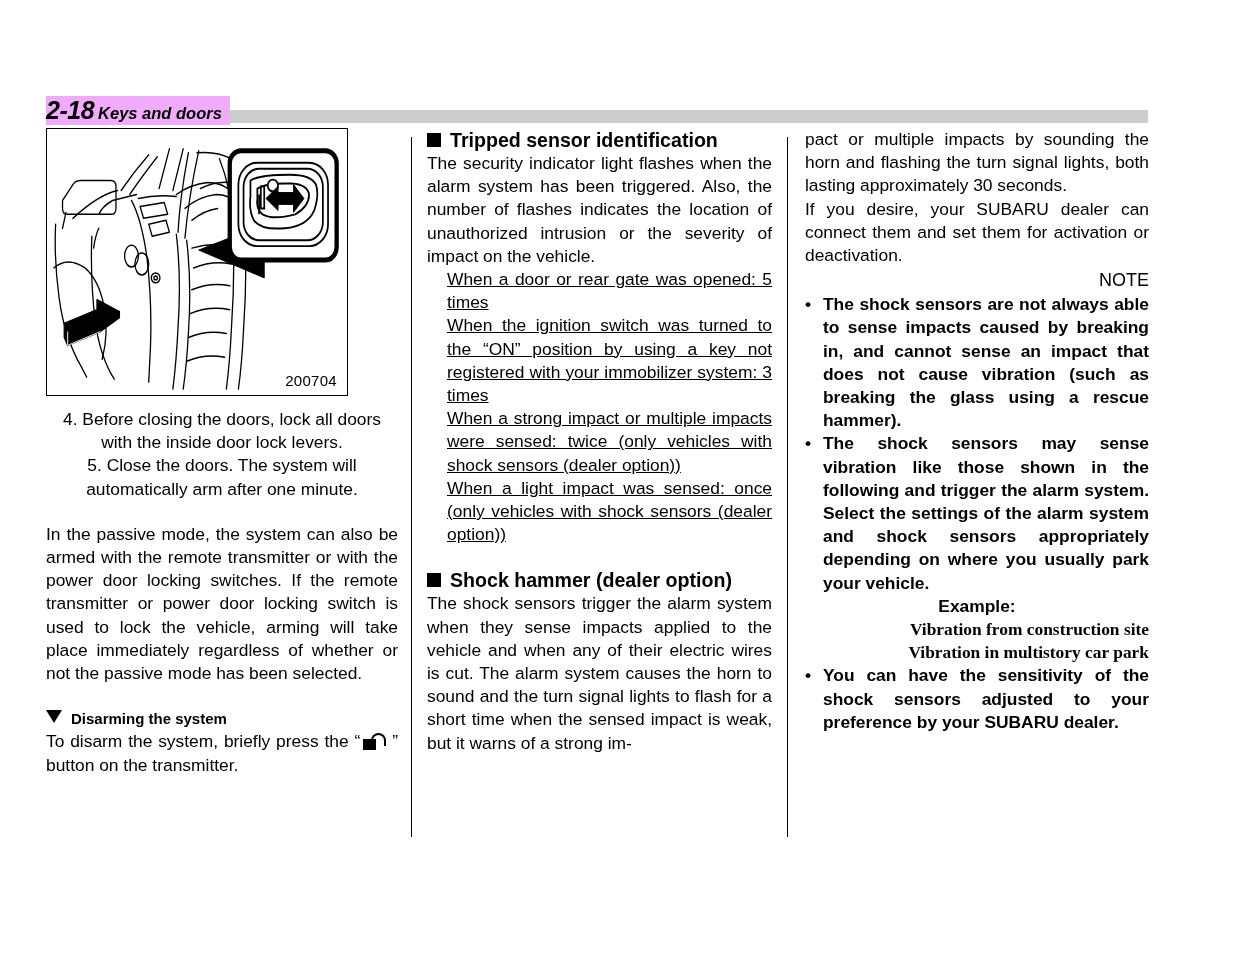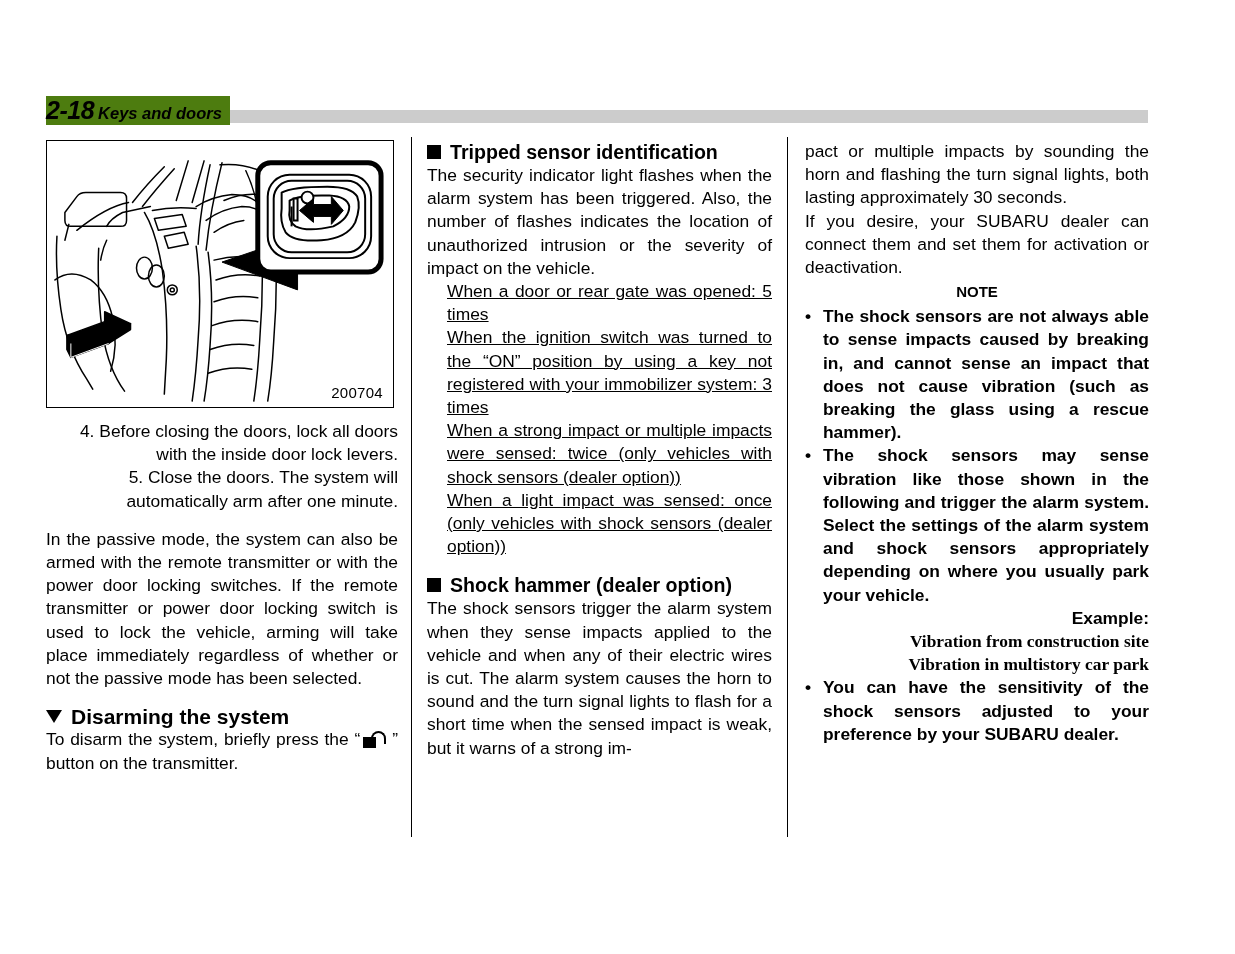--- a/index.html
+++ b/index.html
@@ -30,41 +30,41 @@
     top: 14px;
     width: 1102px;
     height: 13px;
     background: #cccccc;
   }
   #header-text {
     position: absolute;
     left: 0;
     top: 0;
     white-space: nowrap;
-    background: #4d7c0f;
+    background: #f0abfc;
     padding-right: 8px;
   }
   #page-number {
     font-size: 25px;
     font-weight: bold;
     font-style: italic;
     letter-spacing: -0.5px;
     vertical-align: baseline;
   }
   #section-title {
     font-size: 16.5px;
     font-weight: bold;
     font-style: italic;
     margin-left: 4px;
   }
 
   
   .column {
     position: absolute;
-    top: 140px;
+    top: 128px;
     font-size: 17.4px;
     line-height: 23.2px;
     text-align: justify;
   }
   #col-left   { left: 46px;  width: 352px; }
   #col-mid    { left: 427px; width: 345px; }
   #col-right  { left: 805px; width: 344px; }
 
   .divider {
     position: absolute;
@@ -72,21 +72,21 @@
     width: 1px;
     height: 700px;
     background: #000000;
   }
   #divider-1 { left: 411px; }
   #divider-2 { left: 787px; }
 
   
   #figure-block {
     position: relative;
-    width: 348px;
+    width: 302px;
     height: 268px;
     border: 1.5px solid #000000;
     box-sizing: border-box;
     background: #ffffff;
     margin-bottom: 12px;
   }
   #figure-svg {
     position: absolute;
     left: 0; top: 0;
     width: 100%;
@@ -100,62 +100,62 @@
     line-height: 17px;
     letter-spacing: 0.3px;
   }
 
   
   p.body {
     margin: 0;
     text-align: justify;
     text-justify: inter-word;
   }
-  p.gap { margin-top: 15px; }
-  p.noj { text-align: right; }
+  p.gap { margin-top: 22px; }
+  p.noj { text-align: center; }
 
   .heading-sq {
     margin: 0;
     font-size: 19.6px;
     line-height: 24px;
     font-weight: bold;
     text-align: left;
     padding-left: 26px;
     text-indent: -26px;
   }
   .heading-sq .sq {
     display: inline-block;
     width: 14px;
     height: 14px;
     background: #000000;
     margin-right: 9px;
     vertical-align: 0px;
   }
   .heading-tri {
     margin: 0;
-    font-size: 21px;
+    font-size: 15px;
     line-height: 23.2px;
     font-weight: bold;
     text-align: left;
   }
   .heading-tri .tri {
     display: inline-block;
     width: 0; height: 0;
     border-left: 8px solid transparent;
     border-right: 8px solid transparent;
     border-top: 13px solid #000000;
     margin-right: 9px;
     vertical-align: 1px;
   }
   .heading-note {
     margin: 0;
-    font-size: 15px;
+    font-size: 18px;
     line-height: 26px;
-    font-weight: bold;
-    text-align: center;
+    font-weight: normal;
+    text-align: right;
   }
 
   ul.bullets {
     margin: 0;
     padding: 0;
     list-style: none;
   }
   ul.bullets > li {
     position: relative;
     padding-left: 18px;

